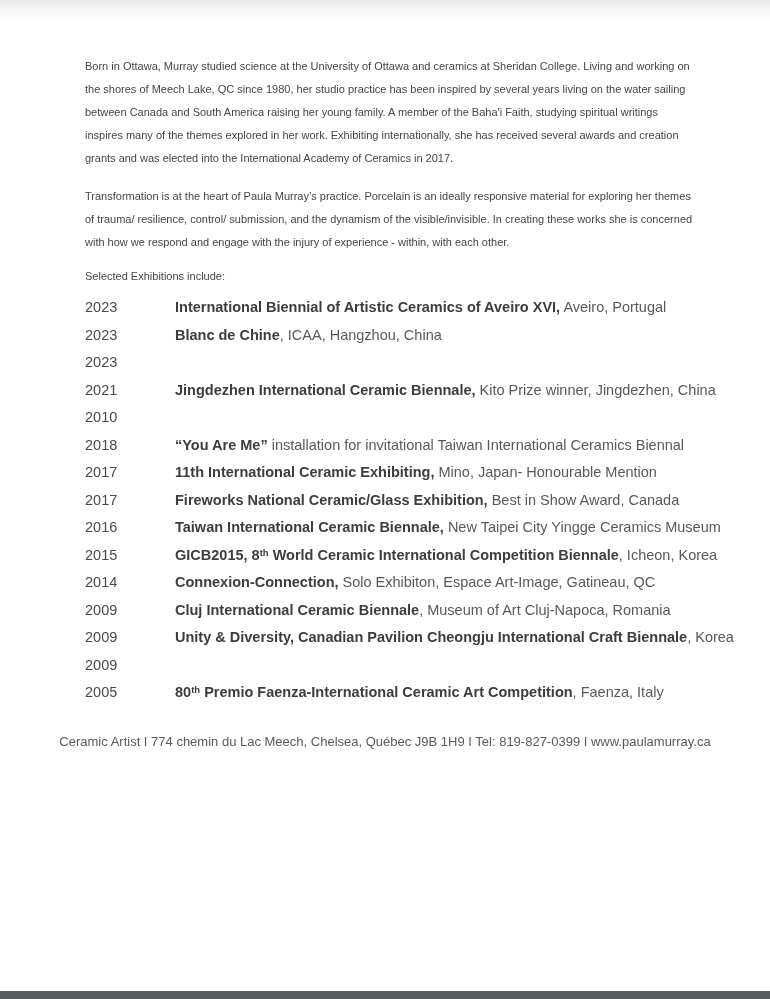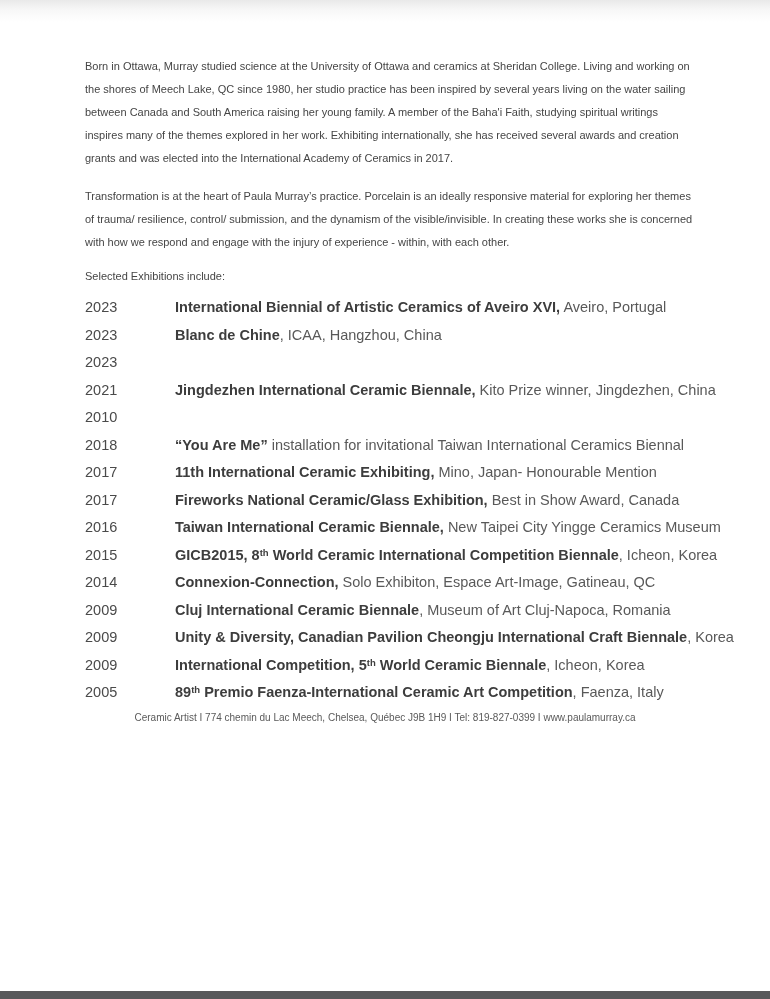--- a/index.html
+++ b/index.html
@@ -98,23 +98,23 @@
   .t b { color: #3d3d3d; font-weight: bold; }
   .t sup {
     font-size: 9.5px;
     font-weight: bold;
     color: #3d3d3d;
     vertical-align: 4px;
     line-height: 0;
   }
   
   .footer {
-    margin-top: 10px;
+    margin-top: 32px;
     text-align: center;
-    font-size: 10px;
+    font-size: 13px;
     color: #5a5a5a;
   }
   .bottom-bar {
     position: absolute;
     left: 0;
     bottom: 0;
     width: 770px;
     height: 8px;
     background: #58595b;
   }
@@ -193,26 +193,25 @@
       <span class="t"><b>Cluj International Ceramic Biennale</b><sup></sup><b></b><span>, Museum of Art Cluj-Napoca, Romania</span></span>
     </div>
 
     <div class="row">
       <span class="year">2009</span>
       <span class="t"><b>Unity &amp; Diversity, Canadian Pavilion Cheongju International Craft Biennale</b><sup></sup><b></b><span>, Korea</span></span>
     </div>
 
     <div class="row">
       <span class="year">2009</span>
-      <span class="t"><b>International Competition, 5</b><sup>th</sup><b> World Ceramic Biennale</b><span>, Icheon, Korea</span></span>
     </div>
 
     <div class="row">
       <span class="year">2005</span>
-      <span class="t"><b>89</b><sup>th</sup><b> Premio Faenza-International Ceramic Art Competition</b><span>, Faenza, Italy</span></span>
+      <span class="t"><b>80</b><sup>th</sup><b> Premio Faenza-International Ceramic Art Competition</b><span>, Faenza, Italy</span></span>
     </div>
 
   </div>
 
   <div class="footer">Ceramic Artist I 774 chemin du Lac Meech, Chelsea, Québec J9B 1H9 I Tel: 819-827-0399 I www.paulamurray.ca</div>
 
   <div class="bottom-bar"></div>
 
 </div>
 

